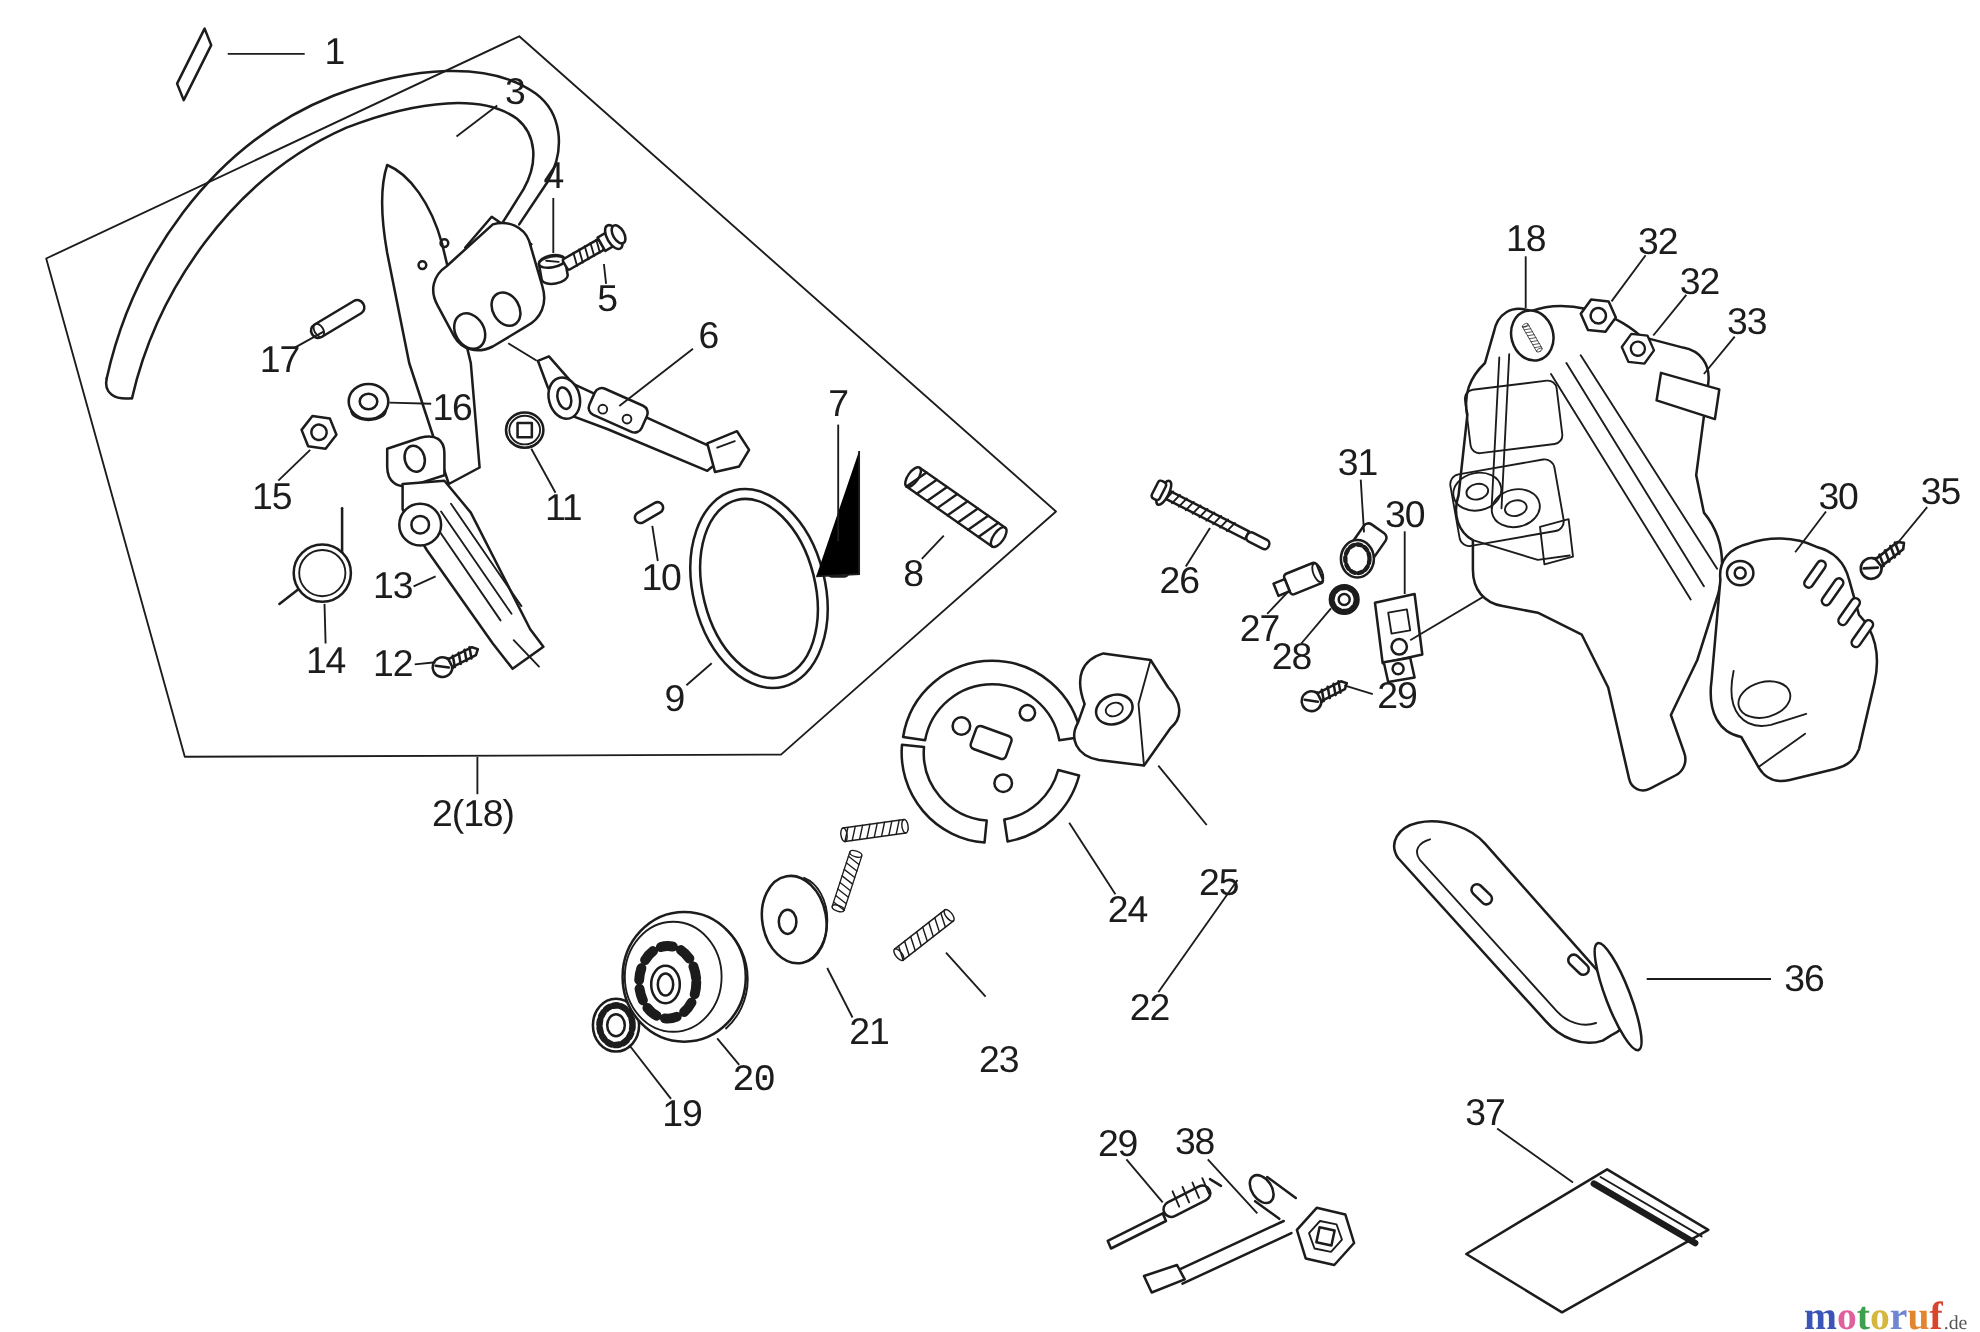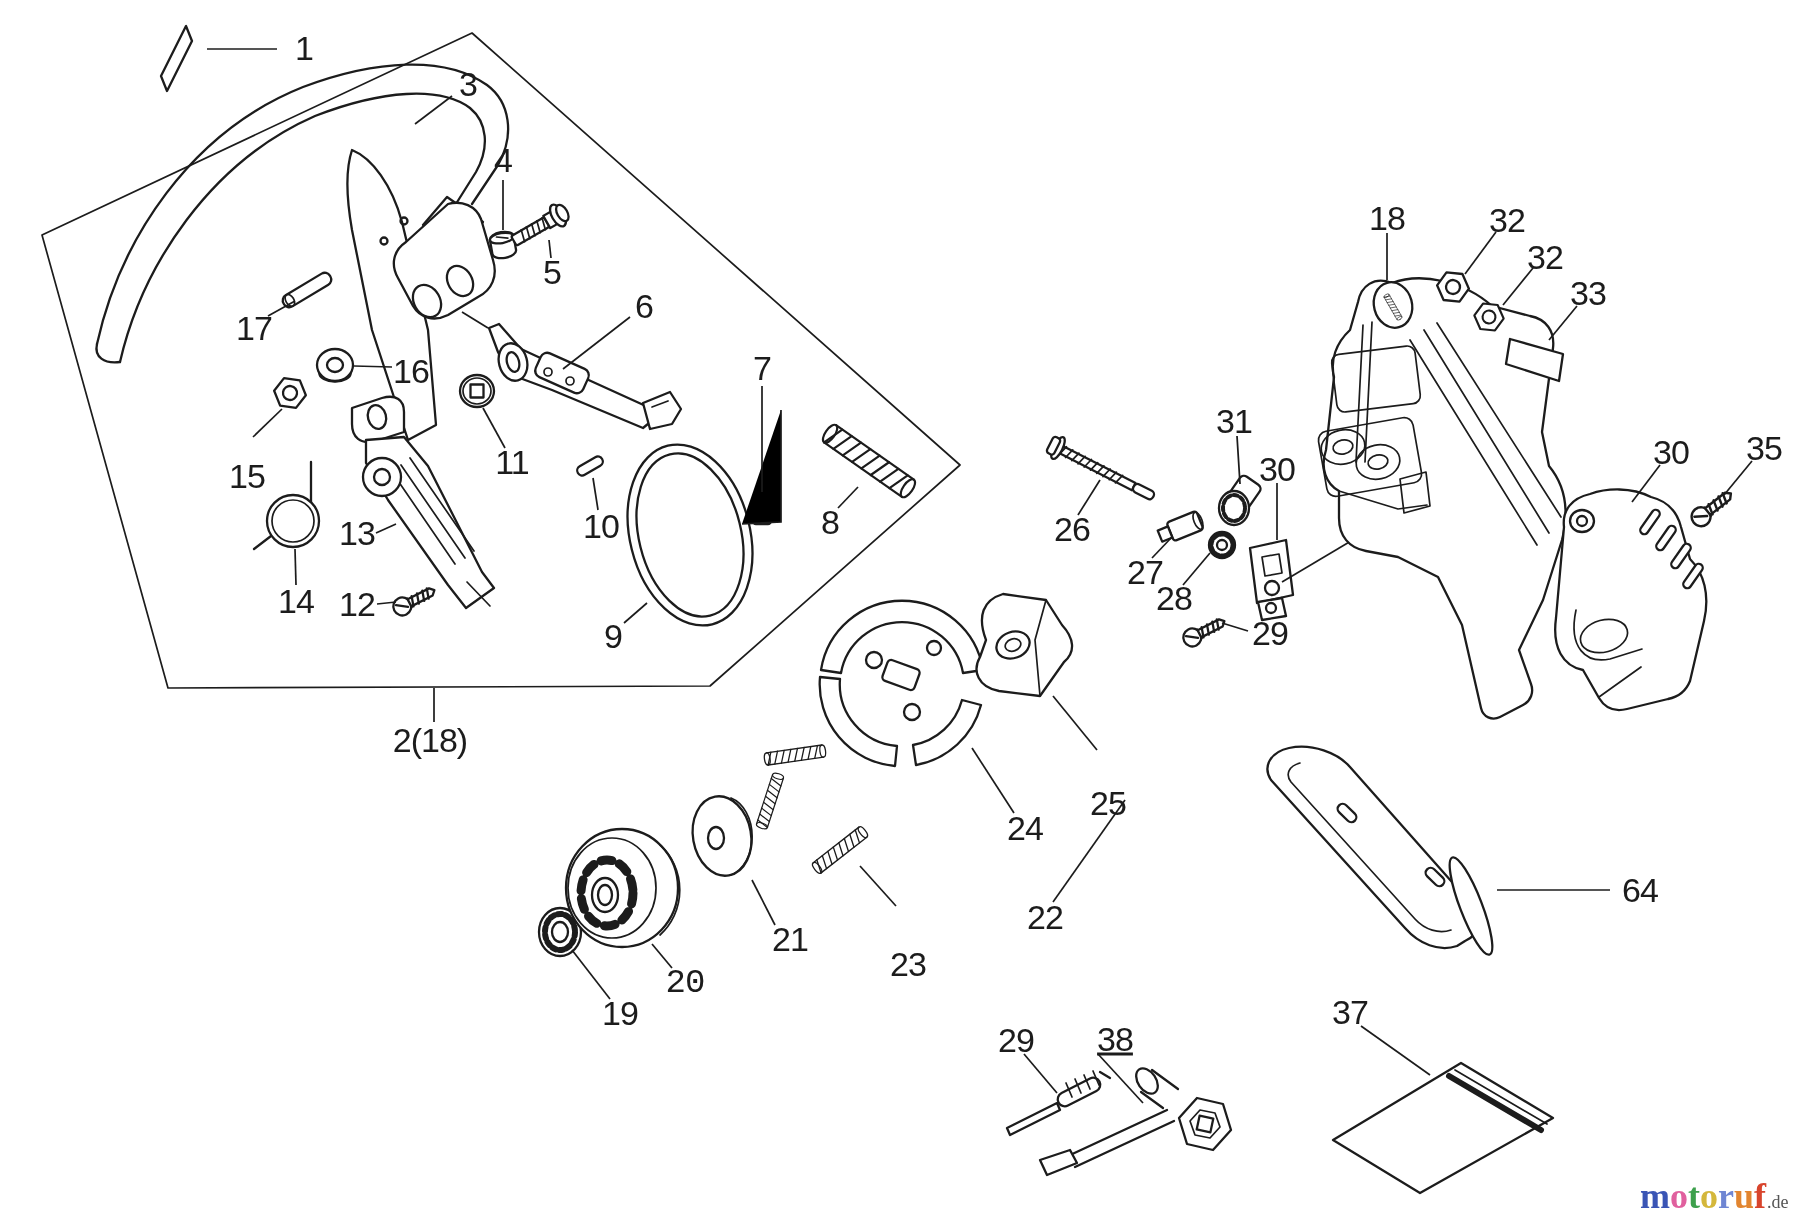--- a/index.html
+++ b/index.html
@@ -367,21 +367,21 @@
       </g>
 </svg>
 
 <div class="callout-layer" id="callout-layer">
       <div class="callout" style="left: 304px; top: 48px;">1</div>
       <div class="callout" style="left: 468px; top: 84px;">3</div>
       <div class="callout" style="left: 503px; top: 160px;">4</div>
       <div class="callout" style="left: 552px; top: 272px;">5</div>
       <div class="callout" style="left: 254px; top: 328px;">17</div>
       <div class="callout" style="left: 411px; top: 371px;">16</div>
-      <div class="callout" style="left: 247px; top: 476px;">15</div>
+      <div class="callout" style="left: 247px; top: 452px;">15</div>
       <div class="callout" style="left: 512px; top: 462px;">11</div>
       <div class="callout" style="left: 644px; top: 306px;">6</div>
       <div class="callout" style="left: 762px; top: 368px;">7</div>
       <div class="callout" style="left: 601px; top: 526px;">10</div>
       <div class="callout" style="left: 357px; top: 533px;">13</div>
       <div class="callout" style="left: 296px; top: 601px;">14</div>
       <div class="callout" style="left: 357px; top: 604px;">12</div>
       <div class="callout" style="left: 830px; top: 522px;">8</div>
       <div class="callout" style="left: 613px; top: 636px;">9</div>
       <div class="callout" style="left: 430px; top: 740px;">2(18)</div>
@@ -397,23 +397,23 @@
       <div class="callout" style="left: 1174px; top: 598px;">28</div>
       <div class="callout" style="left: 1270px; top: 633px;">29</div>
       <div class="callout" style="left: 1277px; top: 469px;">30</div>
       <div class="callout" style="left: 1234px; top: 421px;">31</div>
       <div class="callout" style="left: 1387px; top: 218px;">18</div>
       <div class="callout" style="left: 1507px; top: 220px;">32</div>
       <div class="callout" style="left: 1545px; top: 257px;">32</div>
       <div class="callout" style="left: 1588px; top: 293px;">33</div>
       <div class="callout" style="left: 1671px; top: 452px;">30</div>
       <div class="callout" style="left: 1764px; top: 448px;">35</div>
-      <div class="callout" style="left: 1640px; top: 890px;">64</div>
+      <div class="callout" style="left: 1640px; top: 890px;">36</div>
       <div class="callout" style="left: 1350px; top: 1012px;">37</div>
       <div class="callout" style="left: 1016px; top: 1040px;">29</div>
-      <div class="callout" style="left: 1115px; top: 1039px; text-decoration: underline;">38</div>
+      <div class="callout" style="left: 1086px; top: 1039px;">38</div>
     </div>
 
 <div class="watermark">
   <span id="brand-letters"><span style="color: rgb(58, 85, 181);">m</span><span style="color: rgb(224, 96, 158);">o</span><span style="color: rgb(61, 160, 76);">t</span><span style="color: rgb(212, 183, 60);">o</span><span style="color: rgb(111, 134, 211);">r</span><span style="color: rgb(226, 133, 47);">u</span><span style="color: rgb(216, 68, 44);">f</span></span><span class="suffix" style="color: rgb(85, 85, 85);">.de</span>
 </div>
 
 </div>
 
 </body></html>

